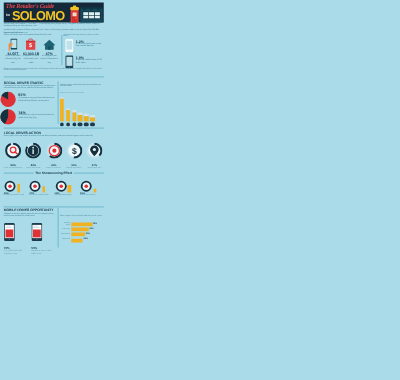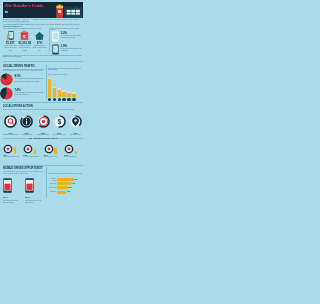--- a/index.html
+++ b/index.html
@@ -80,20 +80,21 @@
 .rule{position:absolute;height:1px;background:#7cc0d2;}
 .num{font-weight:bold;color:#17384d;}
 </style>
 </head>
 <body>
 
 <div id="root">
   <div class="abs" id="hdr">
     <div class="script">The Retailer's Guide</div>
     <div class="toword">to</div>
+    <div class="solomo">SOLOMO</div>
     <svg class="abs" id="store" width="27" height="17" viewBox="0 0 28 17">
       <rect x="0.5" y="5" width="6.6" height="11" fill="#e8423f"></rect>
       <rect x="0.2" y="2.4" width="7.2" height="2.6" rx="1" fill="#f4c426"></rect>
       <rect x="2.4" y="1.2" width="2.8" height="1.3" rx="0.6" fill="#f4c426"></rect>
       <rect x="1.5" y="6.2" width="4.6" height="9.8" fill="#d02c2c"></rect>
       <rect x="2.1" y="6.9" width="3.4" height="3.2" fill="#f0d9c8"></rect>
       <circle cx="4.9" cy="11.6" r="0.45" fill="#f4c426"></circle>
       <rect x="8.6" y="3.6" width="18.4" height="12.6" fill="#17495c"></rect>
       <rect x="8.2" y="2.7" width="19" height="1.3" fill="#0f3947"></rect>
       <rect x="10.4" y="6.1" width="15.2" height="6.2" fill="#0d3240"></rect>

